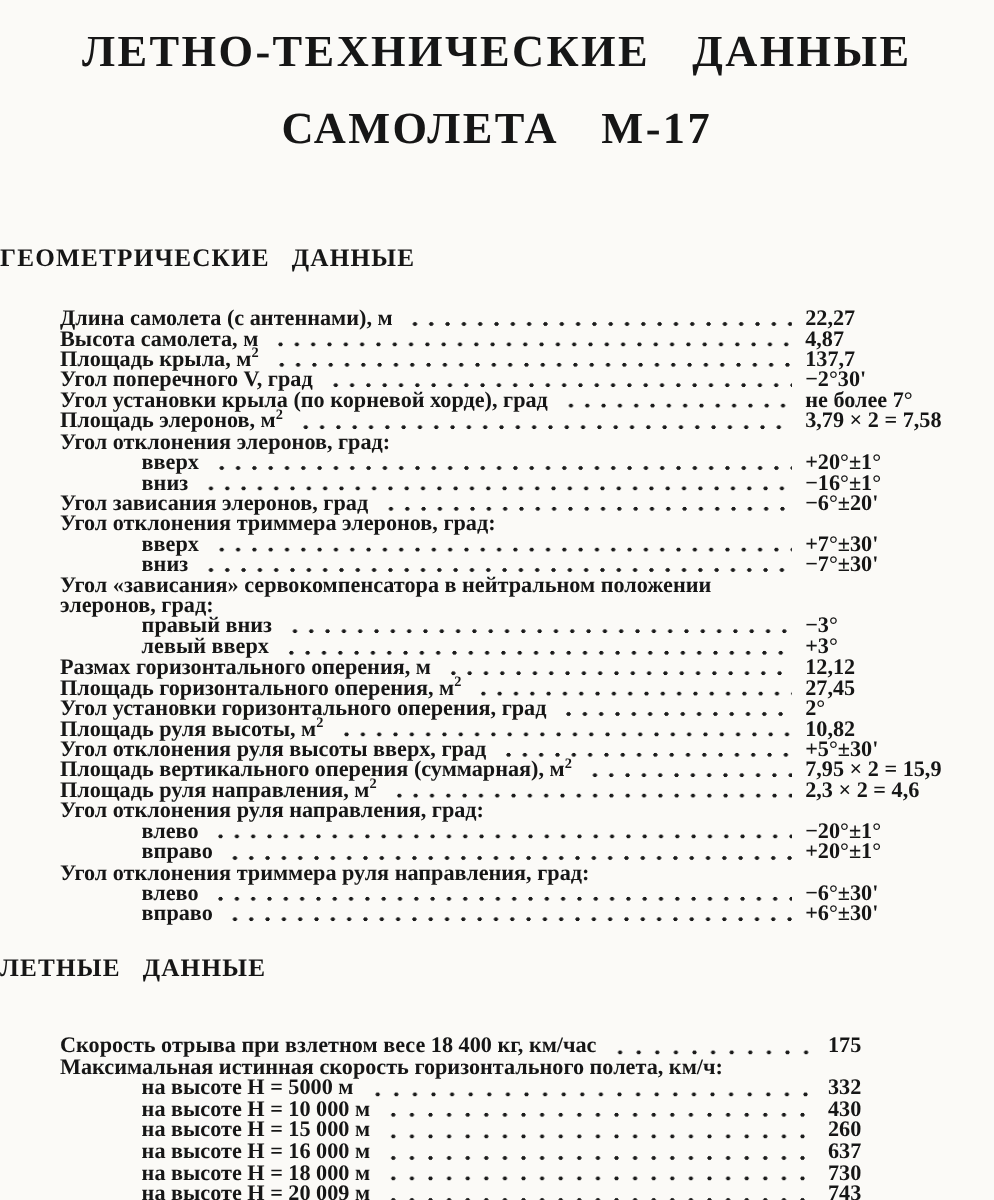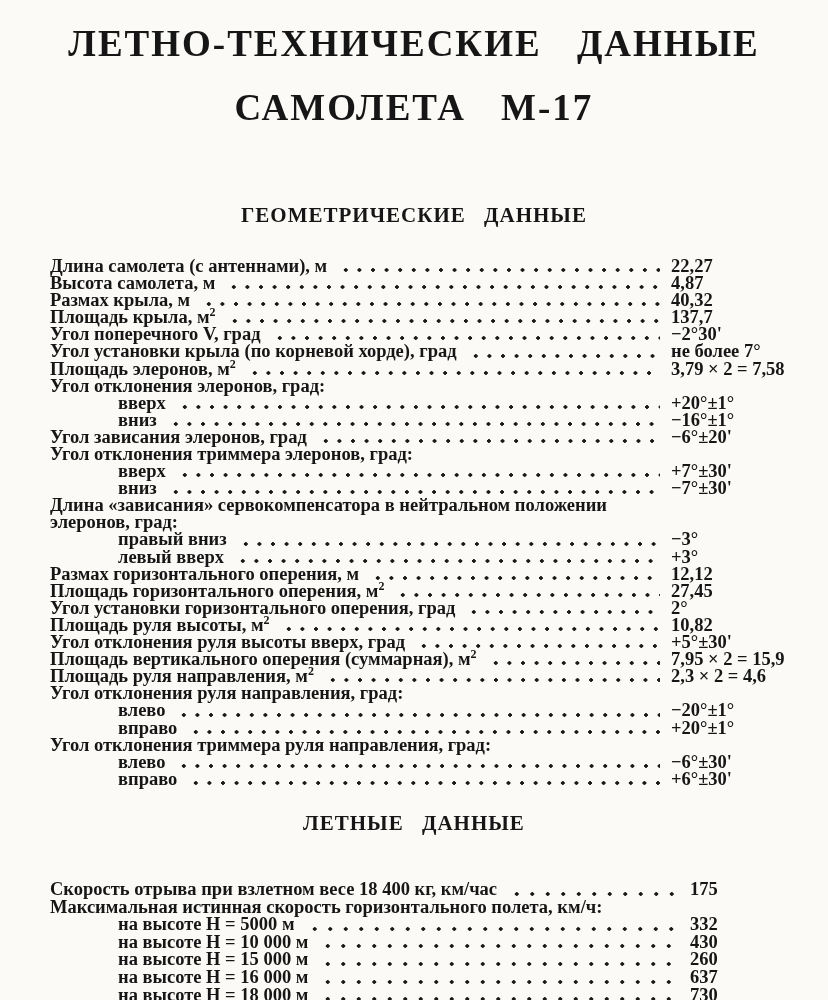--- a/index.html
+++ b/index.html
@@ -14,21 +14,21 @@
   }
   .doc-title {
     margin:0; text-align:center;
     font-size:37px; line-height:1.2;
     letter-spacing:2px; word-spacing:24px;
     font-weight:bold;
   }
   .doc-title.line1 { padding-top:22px; }
   .doc-title.line2 { margin-top:20px; }
   .section h2 {
-    margin:0; text-align:center;
+    margin:0; 
     font-size:21px; line-height:1.2;
     letter-spacing:1px; word-spacing:12px;
     font-weight:bold;
   }
   .section.geometry h2 { margin-top:72px; }
   .section.flight   h2 { margin-top:23px; }
   .rows { width:773px; margin-left:50px; }
   .section.geometry .rows { margin-top:30px; }
   .section.flight   .rows { margin-top:45px; }
   .row {
@@ -69,25 +69,20 @@
     <span class="leader"></span>
     <span class="value">22,27</span>
   </div>
 
   <div class="row">
     <span class="label">Высота самолета, м</span>
     <span class="leader"></span>
     <span class="value">4,87</span>
   </div>
 
-  <div class="row">
-    <span class="label">Размах крыла, м</span>
-    <span class="leader"></span>
-    <span class="value">40,32</span>
-  </div>
 
   <div class="row">
     <span class="label">Площадь крыла, м<sup>2</sup></span>
     <span class="leader"></span>
     <span class="value">137,7</span>
   </div>
 
   <div class="row">
     <span class="label">Угол поперечного V, град</span>
     <span class="leader"></span>
@@ -140,21 +135,21 @@
     <span class="value">+7°±30'</span>
   </div>
 
   <div class="row indent">
     <span class="label">вниз</span>
     <span class="leader"></span>
     <span class="value">−7°±30'</span>
   </div>
 
   <div class="row group">
-    <span class="label">Длина «зависания» сервокомпенсатора в нейтральном положении</span>
+    <span class="label">Угол «зависания» сервокомпенсатора в нейтральном положении</span>
 
   </div>
 
   <div class="row group">
     <span class="label">элеронов, град:</span>
 
   </div>
 
   <div class="row indent">
     <span class="label">правый вниз</span>

